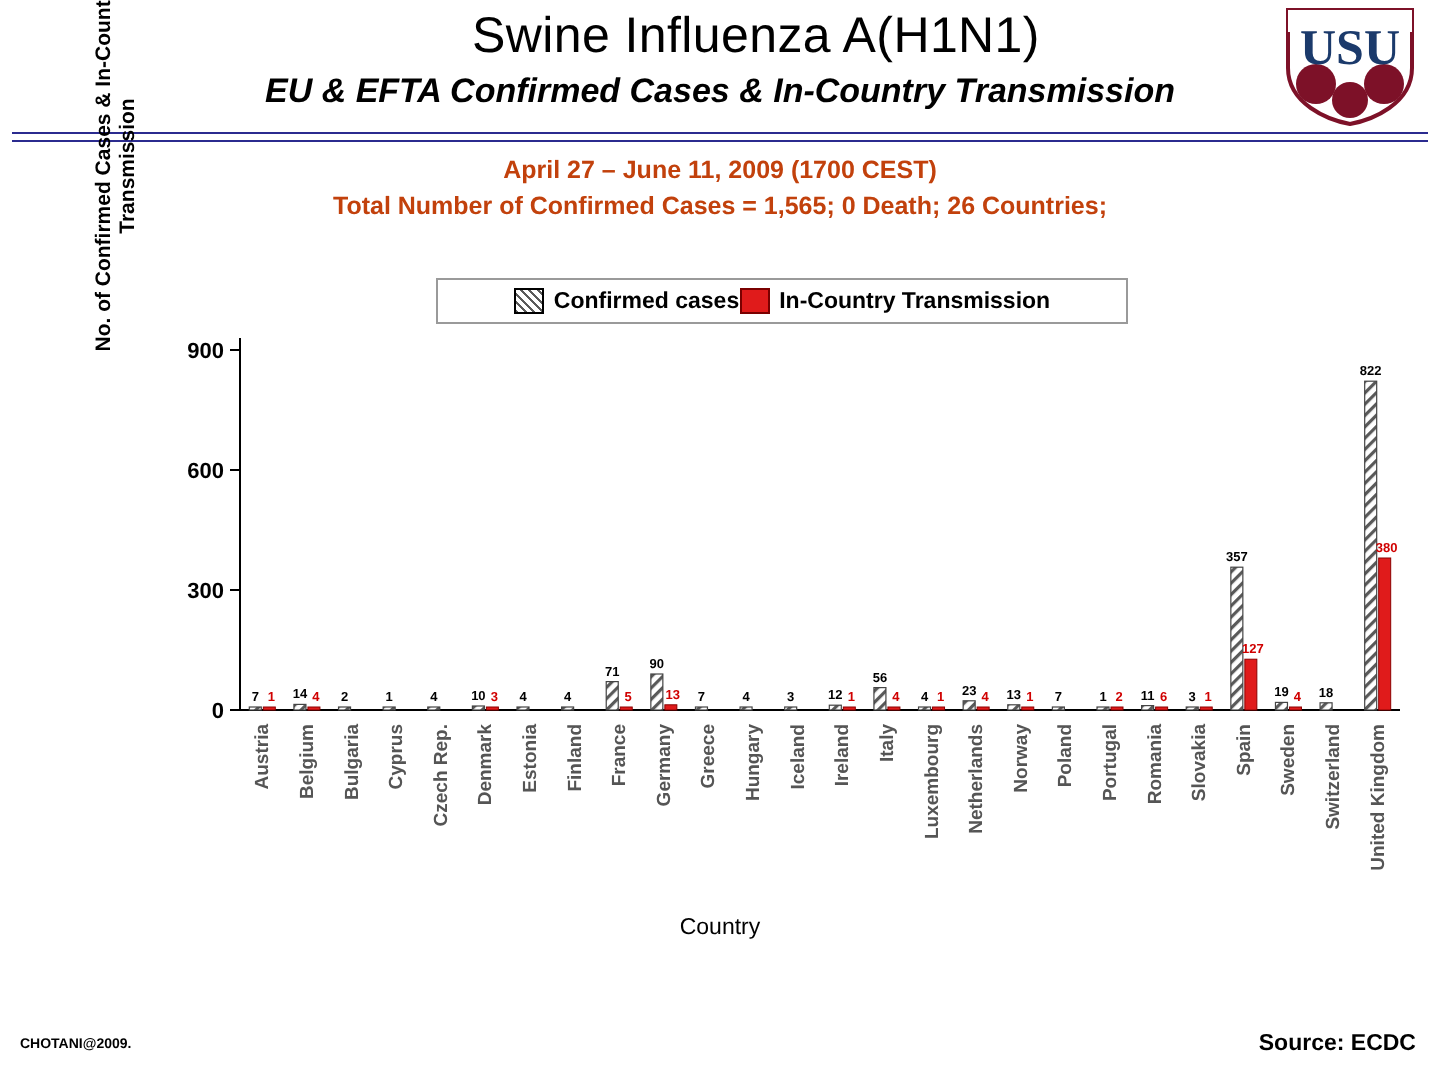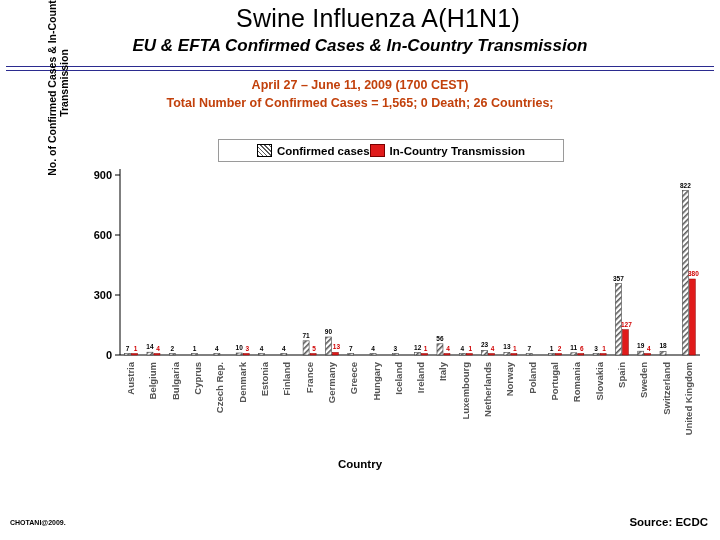--- a/index.html
+++ b/index.html
@@ -110,21 +110,21 @@
     line-height: 12px;
   }
   #chart-svg { position: absolute; left: 0; top: 0; }
 
   .x-axis-title {
     position: absolute;
     left: 0; top: 458px;
     width: 720px;
     text-align: center;
     font-size: 11.5px;
-    font-weight: bold;
+    font-weight: normal;
   }
 
   
   .footer-left {
     position: absolute;
     left: 10px; bottom: 14px;
     font-size: 7px;
     font-weight: bold;
     color: #000;
   }
@@ -135,20 +135,32 @@
     font-weight: bold;
     color: #000;
   }
 </style>
 </head>
 <body>
 
 <div class="header">
   <div class="title-main">Swine Influenza A(H1N1)</div>
   <div class="title-sub">EU &amp; EFTA Confirmed Cases &amp; In-Country Transmission</div>
+  <div class="logo">
+    <svg width="74" height="62" viewBox="0 0 74 62">
+      <path d="M6 3 L68 3 L68 32 C68 50 48 58 37 60 C26 58 6 50 6 32 Z" fill="#ffffff" stroke="#7d1128" stroke-width="2"></path>
+      <path d="M6 3 L68 3 L68 14 L6 14 Z" fill="#ffffff"></path>
+      <g fill="#7d1128">
+        <circle cx="20" cy="40" r="10"></circle>
+        <circle cx="37" cy="48" r="9"></circle>
+        <circle cx="54" cy="40" r="10"></circle>
+      </g>
+      <text x="37" y="30" font-family="Liberation Serif, serif" font-size="25" fill="#1b3a6b" text-anchor="middle" font-weight="bold">USU</text>
+    </svg>
+  </div>
 </div>
 <div class="rule r1"></div>
 <div class="rule r2"></div>
 
 <div class="subtitle">
   <div>April 27 – June 11, 2009 (1700 CEST)</div>
   <div>Total Number of Confirmed Cases = 1,565; 0 Death; 26 Countries;</div>
 </div>
 
 <div class="legend">

